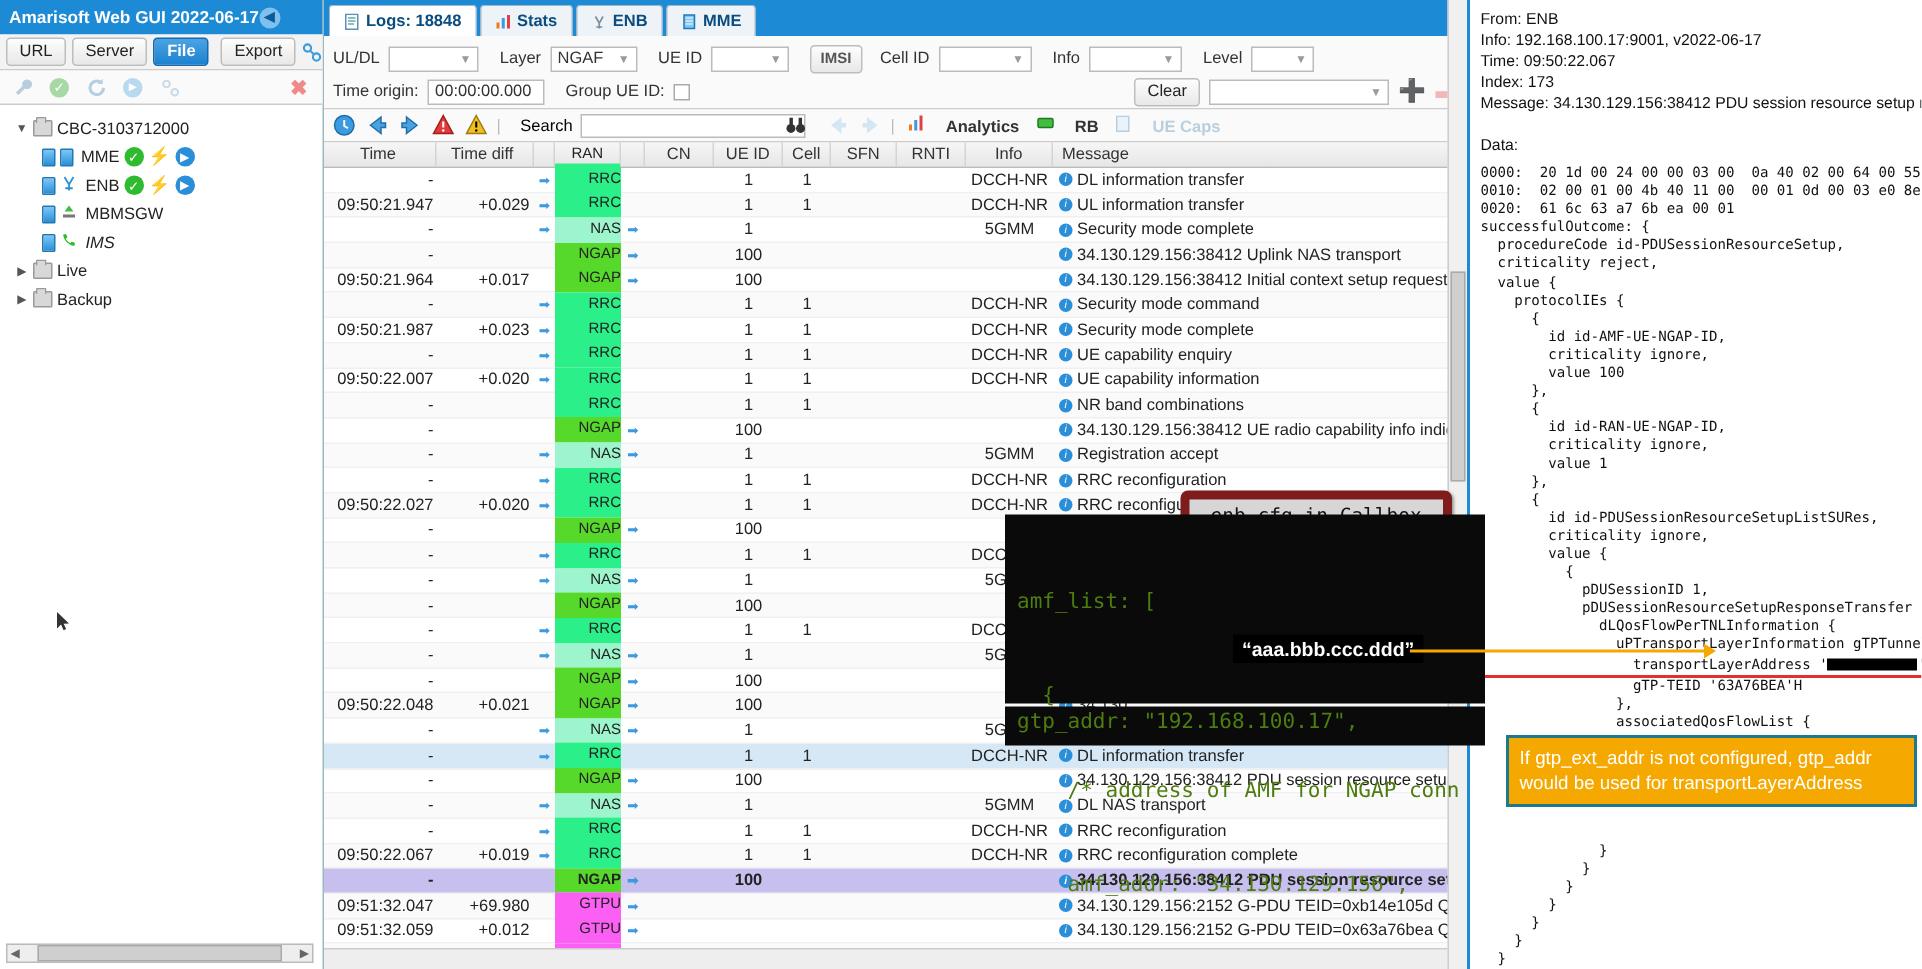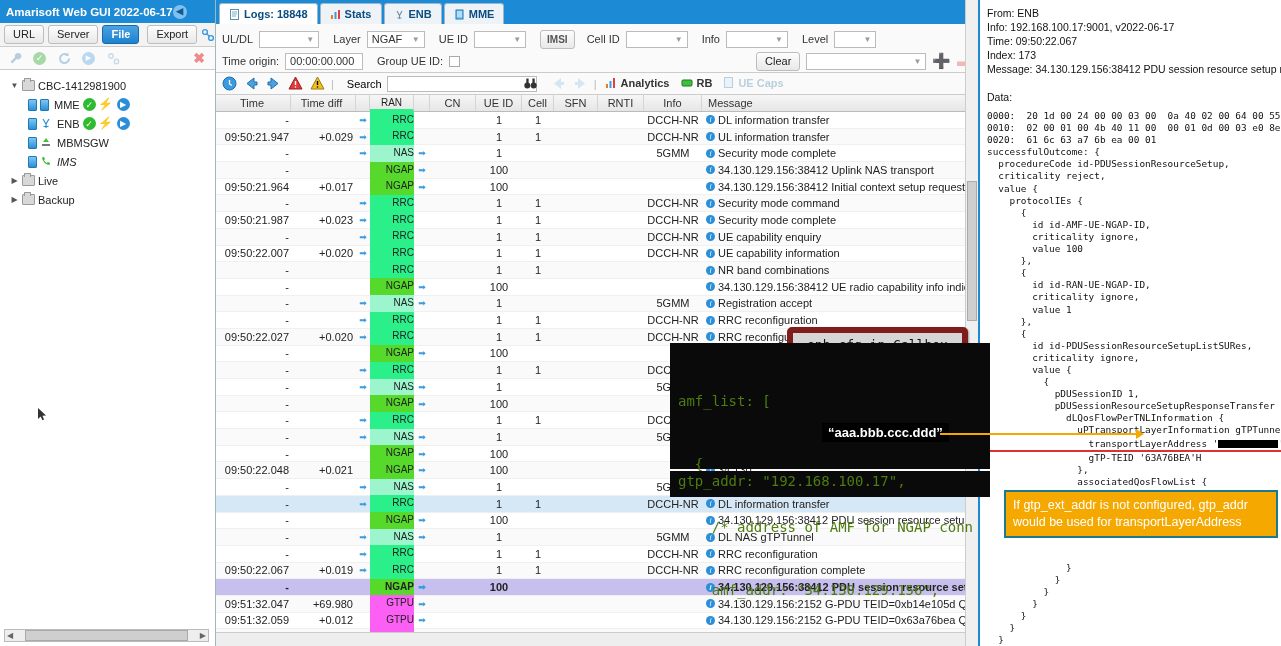--- a/index.html
+++ b/index.html
@@ -64,21 +64,21 @@
   .dd .car{color:#9a9a9a;font-size:8px;}
   .txtin{border:1px solid #bbb;background:#fff;height:17px;padding:0 4px;font-size:11px;color:#333;display:flex;align-items:center;}
   .chk{width:11px;height:11px;border:1px solid #aaa;background:#fff;display:inline-block;}
   .plusbtn{color:#39b139;font-weight:bold;font-size:15px;line-height:10px;}
   .minusbtn{color:#f3b7b7;font-weight:bold;font-size:15px;line-height:10px;}
 
   .toolrow{height:22px;border-bottom:1px solid #ccc;display:flex;align-items:center;gap:5px;padding:0 5px;background:#fafafa;}
   .tbi{width:17px;height:17px;display:inline-flex;align-items:center;justify-content:center;border-radius:2px;}
   .vbar{color:#bbb;}
   .searchin{border:1px solid #bbb;background:#fff;height:16px;width:150px;}
-  .pill{display:inline-flex;align-items:flex-start;gap:4px;font-size:11px;font-weight:bold;color:#333;padding:0 3px;}
+  .pill{display:inline-flex;align-items:flex-end;gap:14px;font-size:11px;font-weight:bold;color:#333;padding:0 3px;}
   .pill.dis{color:#b9cfdd;}
 
   
   .thead{height:17px;background:linear-gradient(#f6f6f6,#e6e6e6);border-bottom:1px solid #bbb;display:flex;font-size:11px;color:#333;}
   .thead div{border-right:1px solid #d4d4d4;text-align:center;line-height:16px;overflow:hidden;white-space:nowrap;}
   .tbody{flex:1;overflow:hidden;position:relative;}
   .trow{display:flex;height:16.7px;font-size:11px;color:#222;align-items:center;border-bottom:1px solid #f0f0f0;}
   .trow.alt{background:#fafafa;}
   .trow.hl{background:#d6e8f5;}
   .trow.selrow{background:#c7c0ef;font-weight:bold;}
@@ -172,21 +172,21 @@
           </svg>
       </span>
       <span class="sep"></span>
       <span style="color:#f08a8a;font-size:14px;font-weight:bold;line-height:12px;margin-right:4px;">✖</span>
     </div>
 
     <div class="tree">
       <div class="tnode">
         <span class="caret">▼</span>
         <span class="folder"></span>
-        <span>CBC-1412981900</span>
+        <span>CBC-3103712000</span>
       </div>
 
       <div class="tnode lvl2">
         <span class="srvico"></span>
         <span class="srvico"></span>
         <span style="margin-left:2px;">MME</span>
         <span class="greenchk">✓</span>
         <span class="bolt">⚡</span>
         <span class="bluechk">▶</span>
       </div>
@@ -864,21 +864,21 @@
           <div class="c-ran ran-NAS">NAS</div>
           <div class="c-arr2">➡</div>
           <div class="c-cn"></div>
           <div class="c-ueid">1</div>
           <div class="c-cell"></div>
           <div class="c-sfn"></div>
           <div class="c-rnti"></div>
           <div class="c-info">5GMM</div>
           <div class="c-msg">
             <span class="iinfo">i</span>
-            <span>DL NAS gTPTunnel</span>
+            <span>DL NAS transport</span>
           </div>
         </div>
         <div class="trow">
           <div class="c-time">-</div>
           <div class="c-diff"></div>
           <div class="c-arr">➡</div>
           <div class="c-ran ran-RRC">RRC</div>
           <div class="c-arr2"></div>
           <div class="c-cn"></div>
           <div class="c-ueid">1</div>

